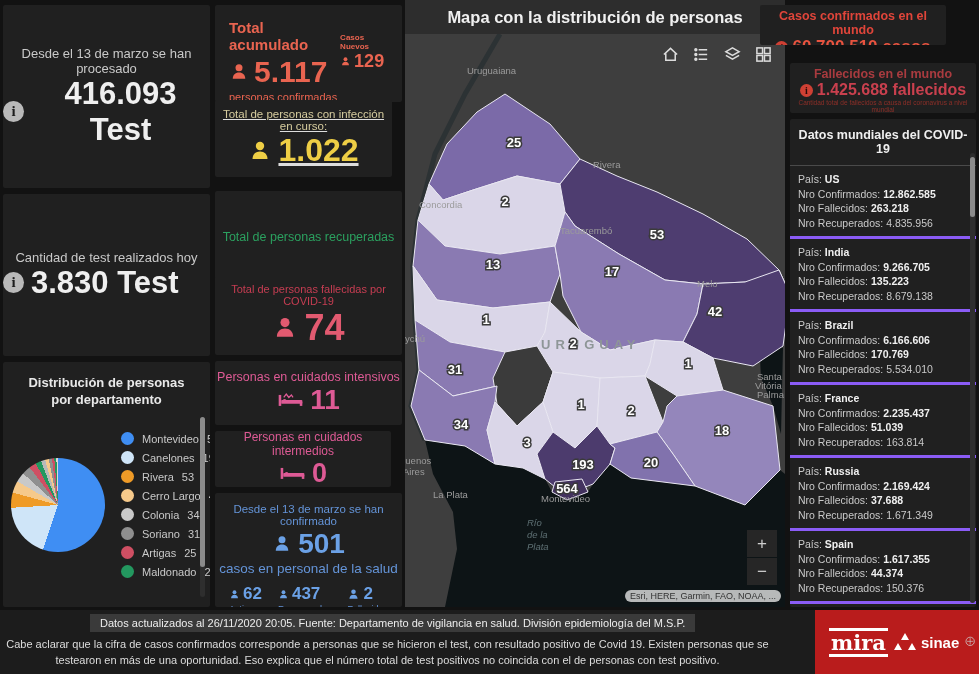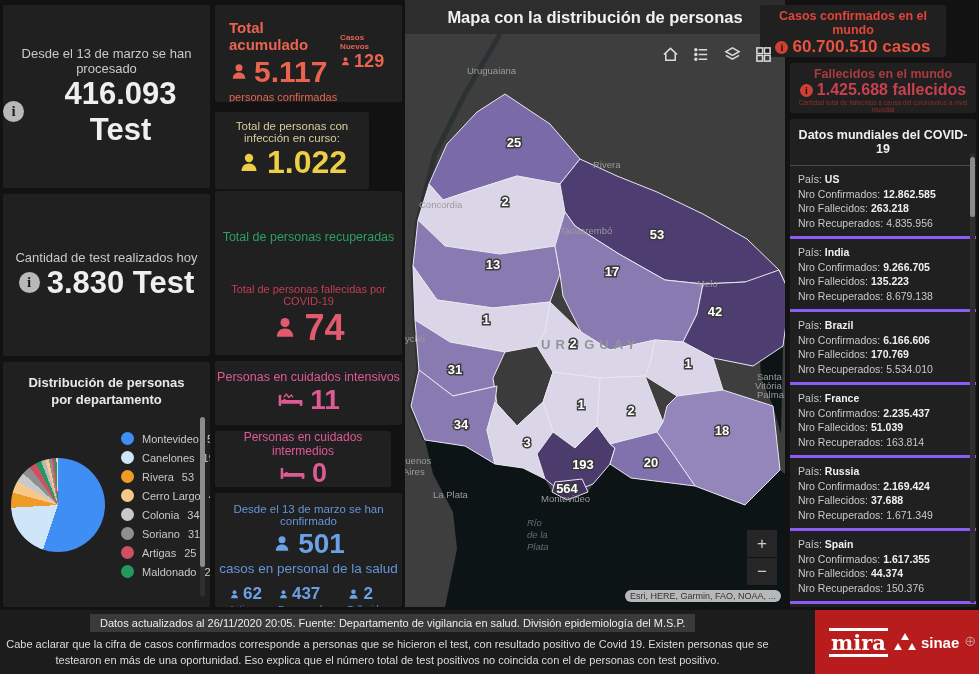--- a/index.html
+++ b/index.html
@@ -1,19 +1,19 @@
 <!DOCTYPE html>
 <html><head>
 <meta charset="utf-8">
 <style>
   html,body{margin:0;padding:0;background:#121212;}
   body{width:979px;height:674px;position:relative;overflow:hidden;
        font-family:"Liberation Sans",sans-serif;color:#ddd;}
   .card{position:absolute;background:#202020;border-radius:2px;overflow:hidden;}
-  .center-col{display:flex;flex-direction:column;align-items:center;justify-content:center;height:100%;text-align:center;}
+  .center-col{display:flex;flex-direction:column;justify-content:center;height:100%;text-align:center;}
 
   
   .lbl-gray{color:#c9c9c9;font-size:13px;}
   .big-white{color:#efefef;font-size:31px;font-weight:bold;display:flex;align-items:center;gap:7px;}
   .info-dot{display:inline-flex;align-items:center;justify-content:center;width:21px;height:21px;border-radius:50%;
             background:#b9b9b9;color:#1d1d1d;font-size:15px;font-weight:bold;font-family:"Liberation Serif",serif;flex:0 0 auto;}
   .info-dot.red{background:#cf4034;color:#2a0a08;}
   .info-dot.sm{width:13px;height:13px;font-size:10px;}
 
   .dist-title{color:#e8e8e8;font-weight:bold;font-size:13px;text-align:center;padding:12px 18px 4px;line-height:17px;}
@@ -189,21 +189,21 @@
               <circle cx="12" cy="7" r="4.2"></circle>
               <path d="M12 12.5C7.5 12.5 4.5 15.5 4.5 20L19.5 20C19.5 15.5 16.5 12.5 12 12.5Z"></path>
             </svg>
           </span>
         <span style="font-size:18px;font-weight:bold;">129</span>
       </div>
     </div>
   </div>
 </div>
 
-<div class="card" style="left:215px;top:112px;width:154px;height:77px;">
+<div class="card" style="left:215px;top:100px;width:177px;height:77px;text-decoration:underline;">
   <div class="center-col">
     <div class="yellow-t">Total de personas con infección en curso:</div>
     <div class="stat-num yellow-n" style="font-size:32px;">
       <span class="picon">
           <svg width="24" height="24" viewBox="0 0 24 24">
             <circle cx="12" cy="7" r="4.2"></circle>
             <path d="M12 12.5C7.5 12.5 4.5 15.5 4.5 20L19.5 20C19.5 15.5 16.5 12.5 12 12.5Z"></path>
           </svg>
         </span>
       <span>1.022</span>
@@ -418,21 +418,21 @@
     <text class="dept-num" x="246" y="433">20</text>
   </svg>
 
   <div id="zoom-ctl">
     <button>+</button>
     <button>−</button>
   </div>
   <div id="attribution">Esri, HERE, Garmin, FAO, NOAA, ...</div>
 </div>
 
-<div class="card" style="left:760px;top:5px;width:186px;height:52px;text-align:center;">
+<div class="card" style="left:760px;top:5px;width:186px;height:40px;text-align:center;">
   <div style="padding-top:4px;">
     <div class="w-red-t">Casos confirmados en el mundo</div>
     <div class="w-red-n">
         <span class="info-dot red sm">i</span>
         <span>60.700.510 casos</span>
       </div>
 
   </div>
 </div>
 

